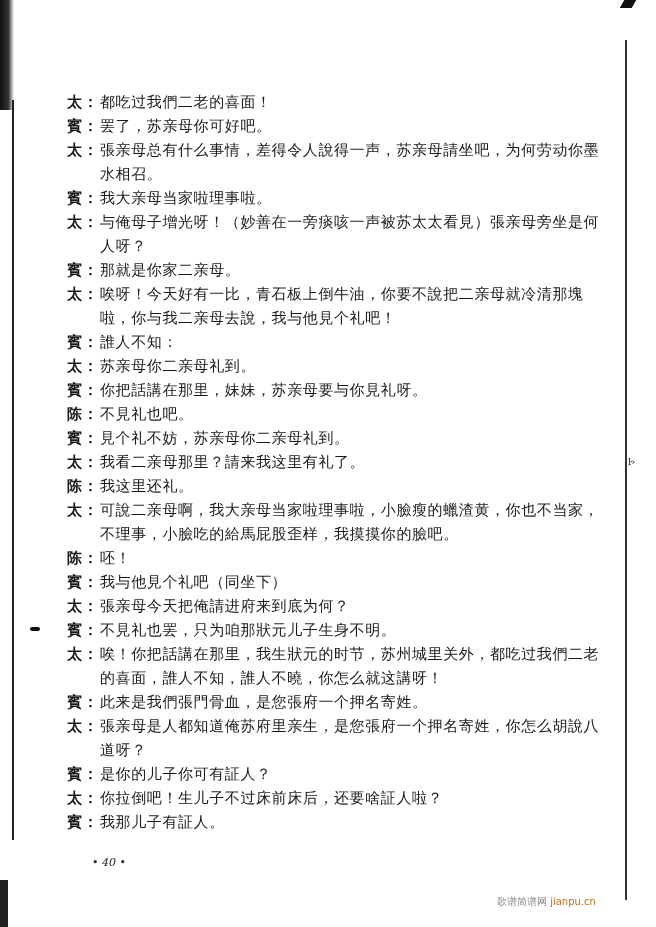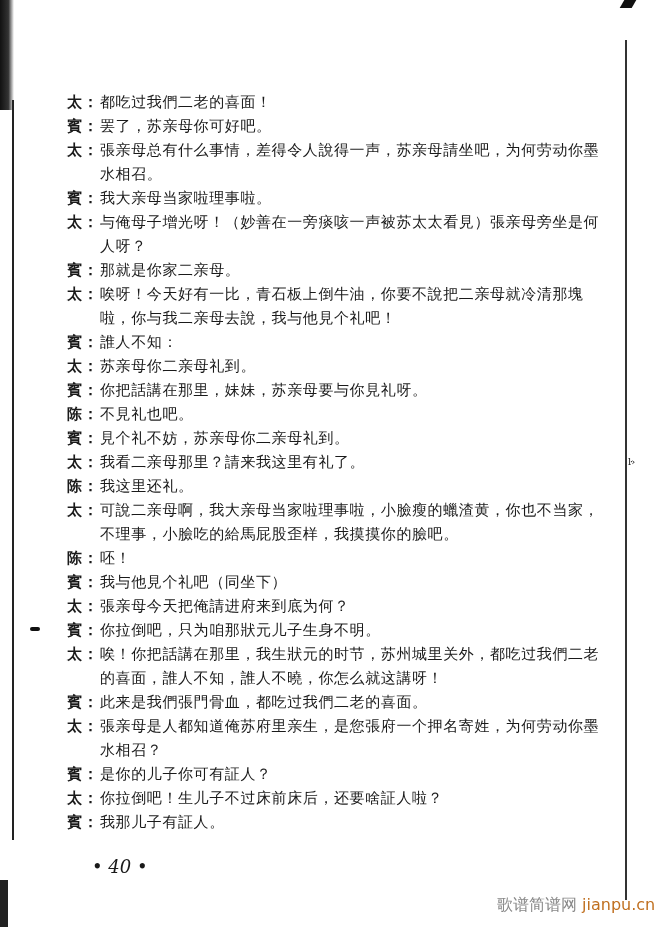--- a/index.html
+++ b/index.html
@@ -36,26 +36,26 @@
   }
   .line {
     display: flex; align-items: flex-start;
     font-size: 15px; line-height: 24px;
     margin-bottom: 0;
   }
   .speaker { width: 33px; flex: 0 0 33px; font-weight: bold; letter-spacing: 1px; }
   .text { flex: 1; letter-spacing: 0.6px; }
   .page-number {
     position: absolute; left: 92px; top: 856px;
-    font-size: 18px; font-style: italic;
+    font-size: 11px; font-style: italic;
   }
   .watermark {
     position: absolute; left: 497px; top: 895px;
     font-family: "DejaVu Sans", "Liberation Sans", sans-serif;
-    font-size: 16px; color: #888;
+    font-size: 10px; color: #888;
   }
   .watermark .wm-latin { color: #c07020; }
 </style>
 </head>
 <body>
 
 <div class="page">
   <div class="scan-left-edge"></div>
   <div class="scan-left-line"></div>
   <div class="scan-left-bottom"></div>
@@ -132,33 +132,33 @@
       <div class="line">
         <span class="speaker">賓：</span>
         <span class="text">我与他見个礼吧（同坐下）</span>
       </div>
       <div class="line">
         <span class="speaker">太：</span>
         <span class="text">張亲母今天把俺請进府来到底为何？</span>
       </div>
       <div class="line">
         <span class="speaker">賓：</span>
-        <span class="text">你拉倒吧，只为咱那狀元儿子生身不明。</span>
+        <span class="text">不見礼也罢，只为咱那狀元儿子生身不明。</span>
       </div>
       <div class="line">
         <span class="speaker">太：</span>
         <span class="text">唉！你把話講在那里，我生狀元的时节，苏州城里关外，都吃过我們二老的喜面，誰人不知，誰人不曉，你怎么就这講呀！</span>
       </div>
       <div class="line">
         <span class="speaker">賓：</span>
-        <span class="text">此来是我們張門骨血，都吃过我們二老的喜面。</span>
+        <span class="text">此来是我們張門骨血，是您張府一个押名寄姓。</span>
       </div>
       <div class="line">
         <span class="speaker">太：</span>
-        <span class="text">張亲母是人都知道俺苏府里亲生，是您張府一个押名寄姓，为何劳动你墨水相召？</span>
+        <span class="text">張亲母是人都知道俺苏府里亲生，是您張府一个押名寄姓，你怎么胡說八道呀？</span>
       </div>
       <div class="line">
         <span class="speaker">賓：</span>
         <span class="text">是你的儿子你可有証人？</span>
       </div>
       <div class="line">
         <span class="speaker">太：</span>
         <span class="text">你拉倒吧！生儿子不过床前床后，还要啥証人啦？</span>
       </div>
       <div class="line">

